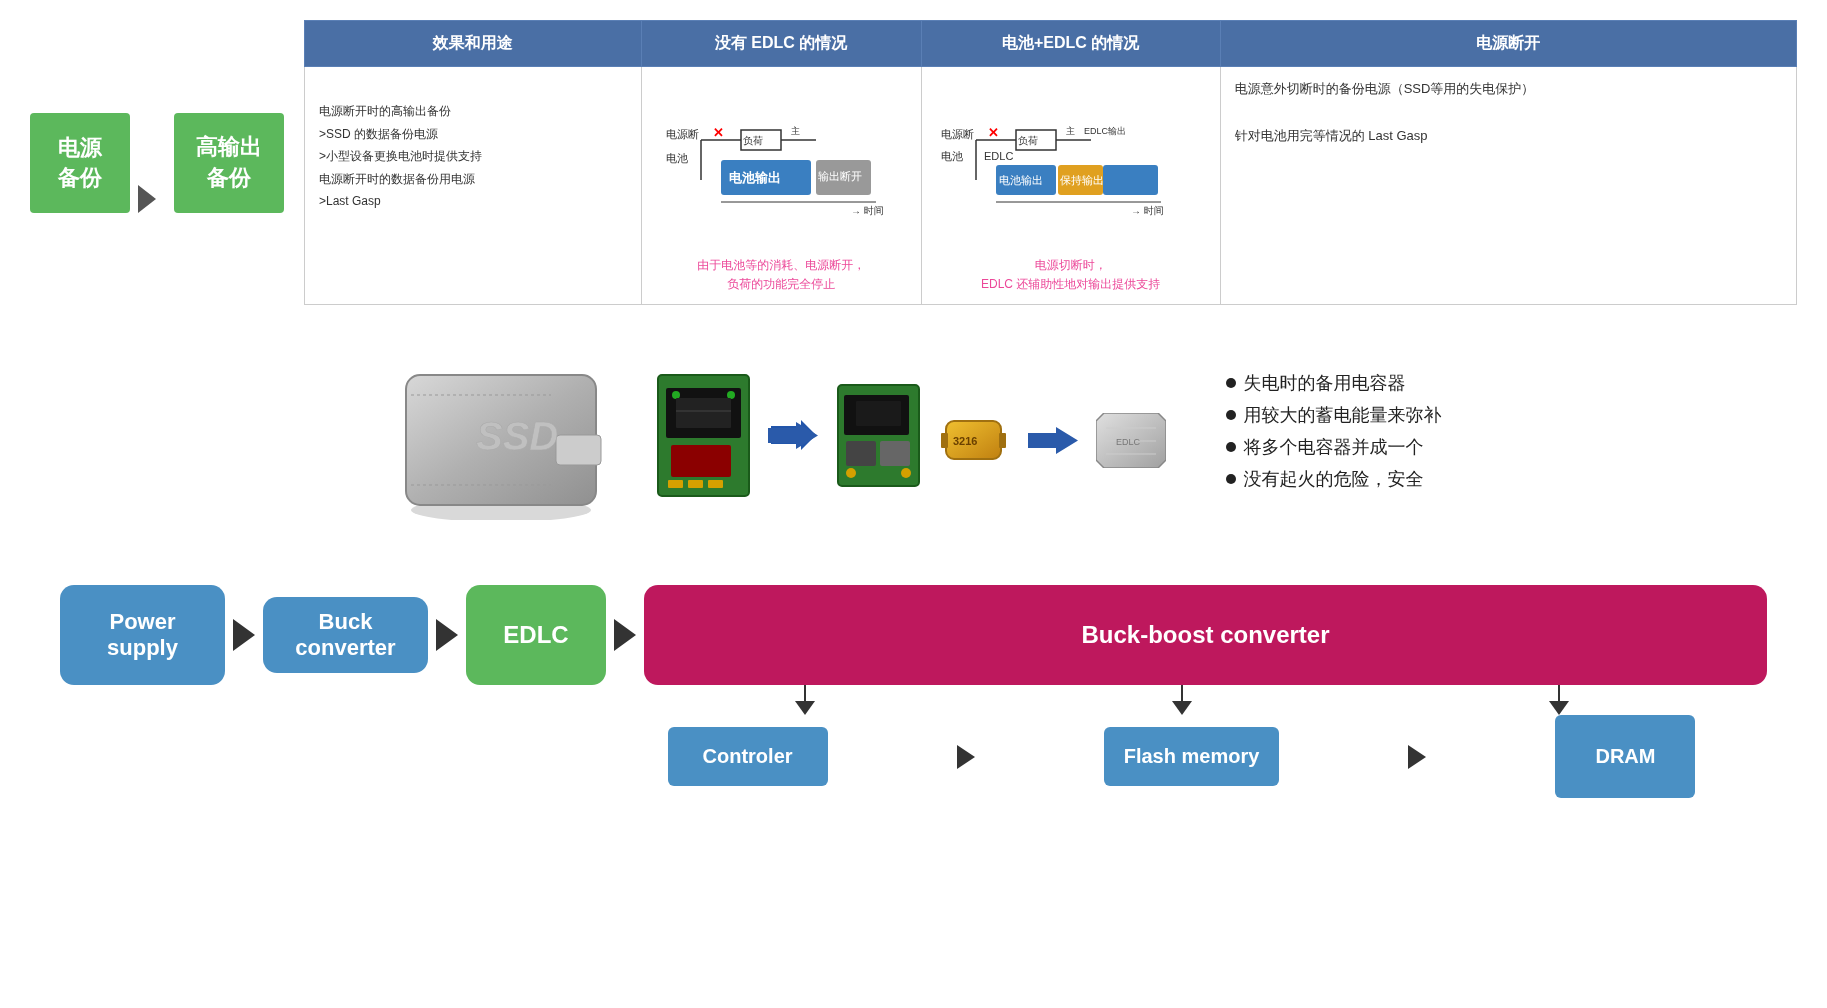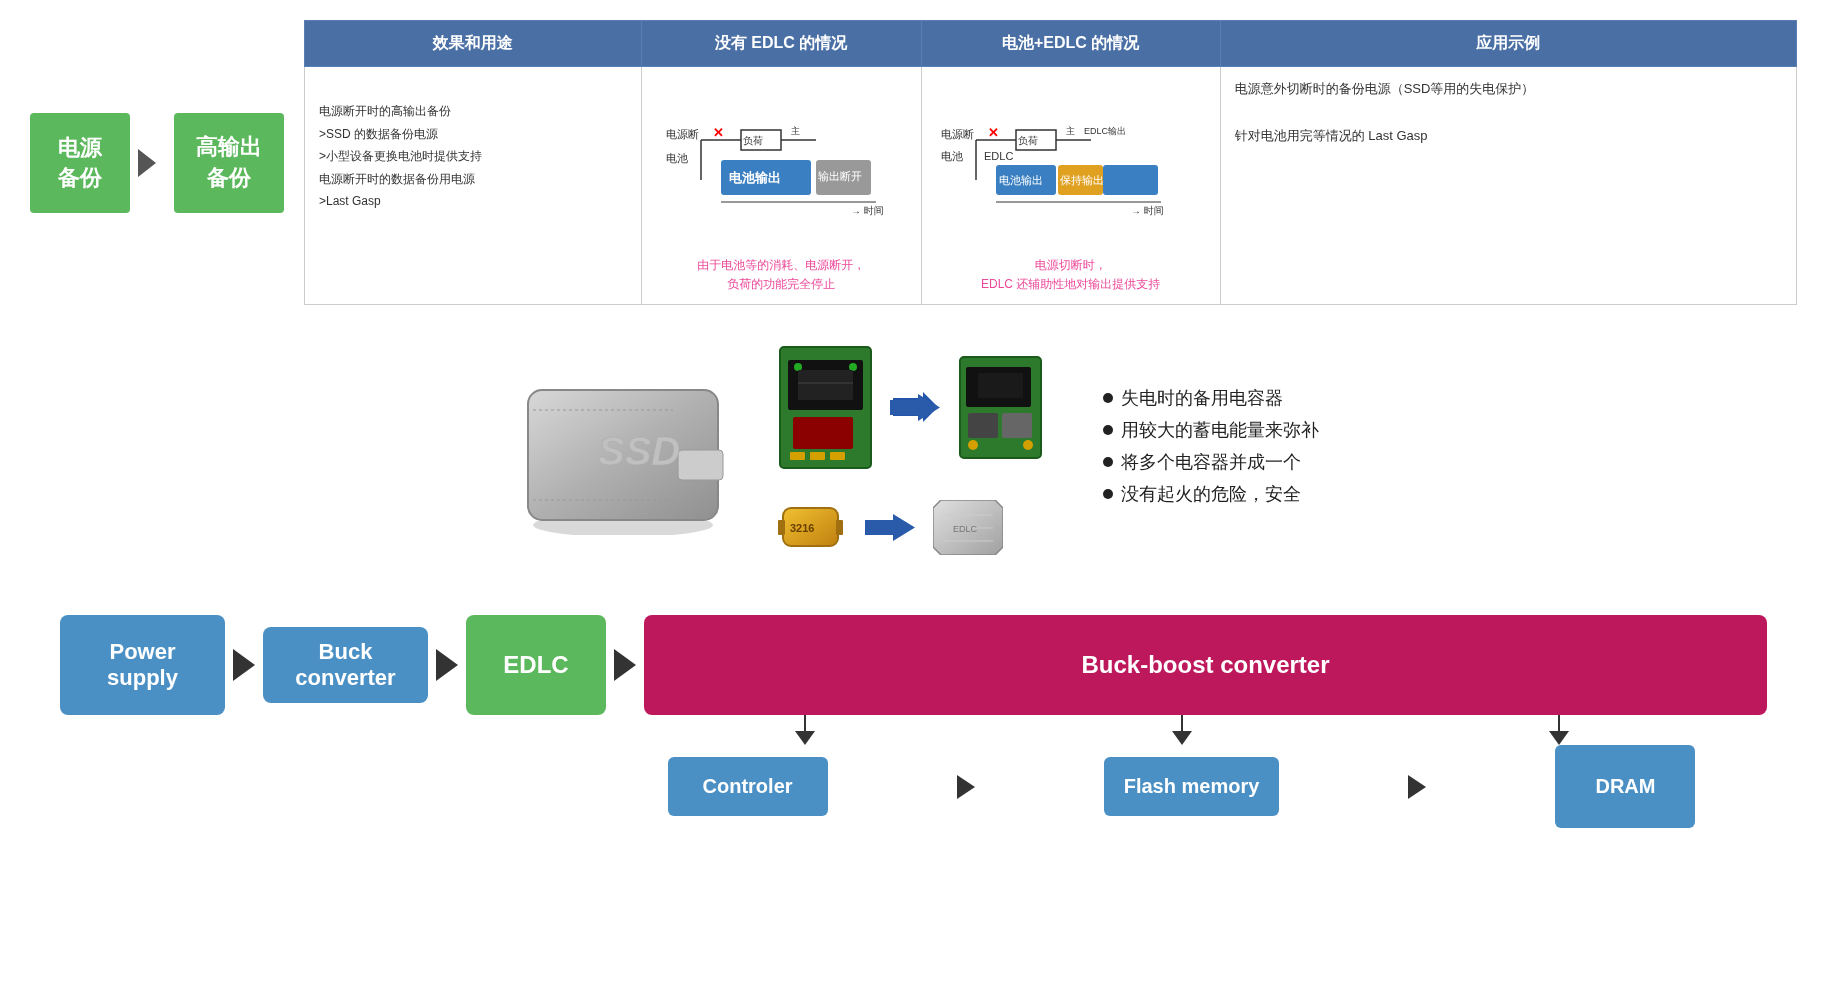--- a/index.html
+++ b/index.html
@@ -14,21 +14,21 @@
     
     .top-section {
       display: flex;
       align-items: center;
       padding: 20px 30px 10px 30px;
       gap: 0;
     }
 
     .left-labels {
       display: flex;
-      align-items: center;
+      align-items: flex-end;
       gap: 0;
       margin-right: 20px;
       flex-shrink: 0;
     }
 
     .label-box {
       display: flex;
       align-items: center;
       justify-content: center;
       background: #5cb85c;
@@ -164,34 +164,34 @@
     .bullet-dot {
       width: 10px;
       height: 10px;
       background: #222;
       border-radius: 50%;
       flex-shrink: 0;
     }
 
     .pcb-and-cap-group {
       display: flex;
-      flex-direction: column;
+      flex-direction: row;
       gap: 20px;
     }
 
     
     .bottom-section {
       padding: 30px 60px 30px 60px;
     }
 
     .flow-box {
       display: flex;
       align-items: center;
       justify-content: center;
-      border-radius: 8px;
+      border-radius: 14px;
       font-weight: bold;
       color: #fff;
       text-align: center;
       padding: 36px 15px;
     }
 
     .flow-box.blue {
       background: #4a90c4;
       font-size: 22px;
     }
@@ -307,21 +307,21 @@
 备份</span>
     </div>
   </div>
 
   <table class="main-table">
     <thead>
       <tr>
         <th>效果和用途</th>
         <th>没有 EDLC 的情况</th>
         <th>电池+EDLC 的情况</th>
-        <th>应用示例</th>
+        <th>电源断开</th>
       </tr>
     </thead>
     <tbody>
       <tr>
 
         <td class="desc-cell">
           <span style="white-space:pre-line;font-size:12px;">电源断开时的高输出备份
 &gt;SSD 的数据备份电源
 &gt;小型设备更换电池时提供支持
 电源断开时的数据备份用电源

